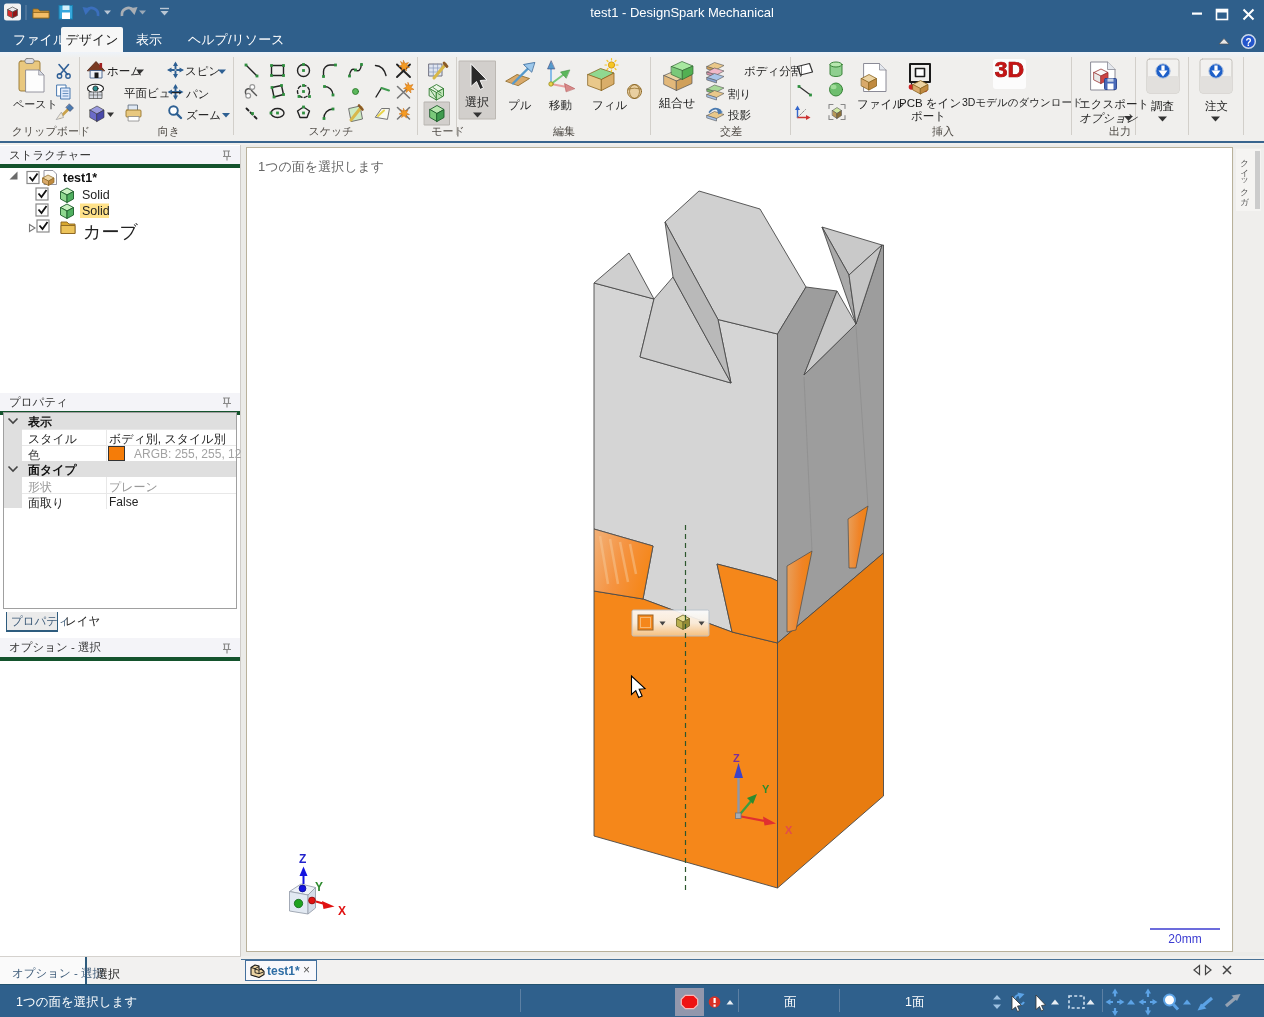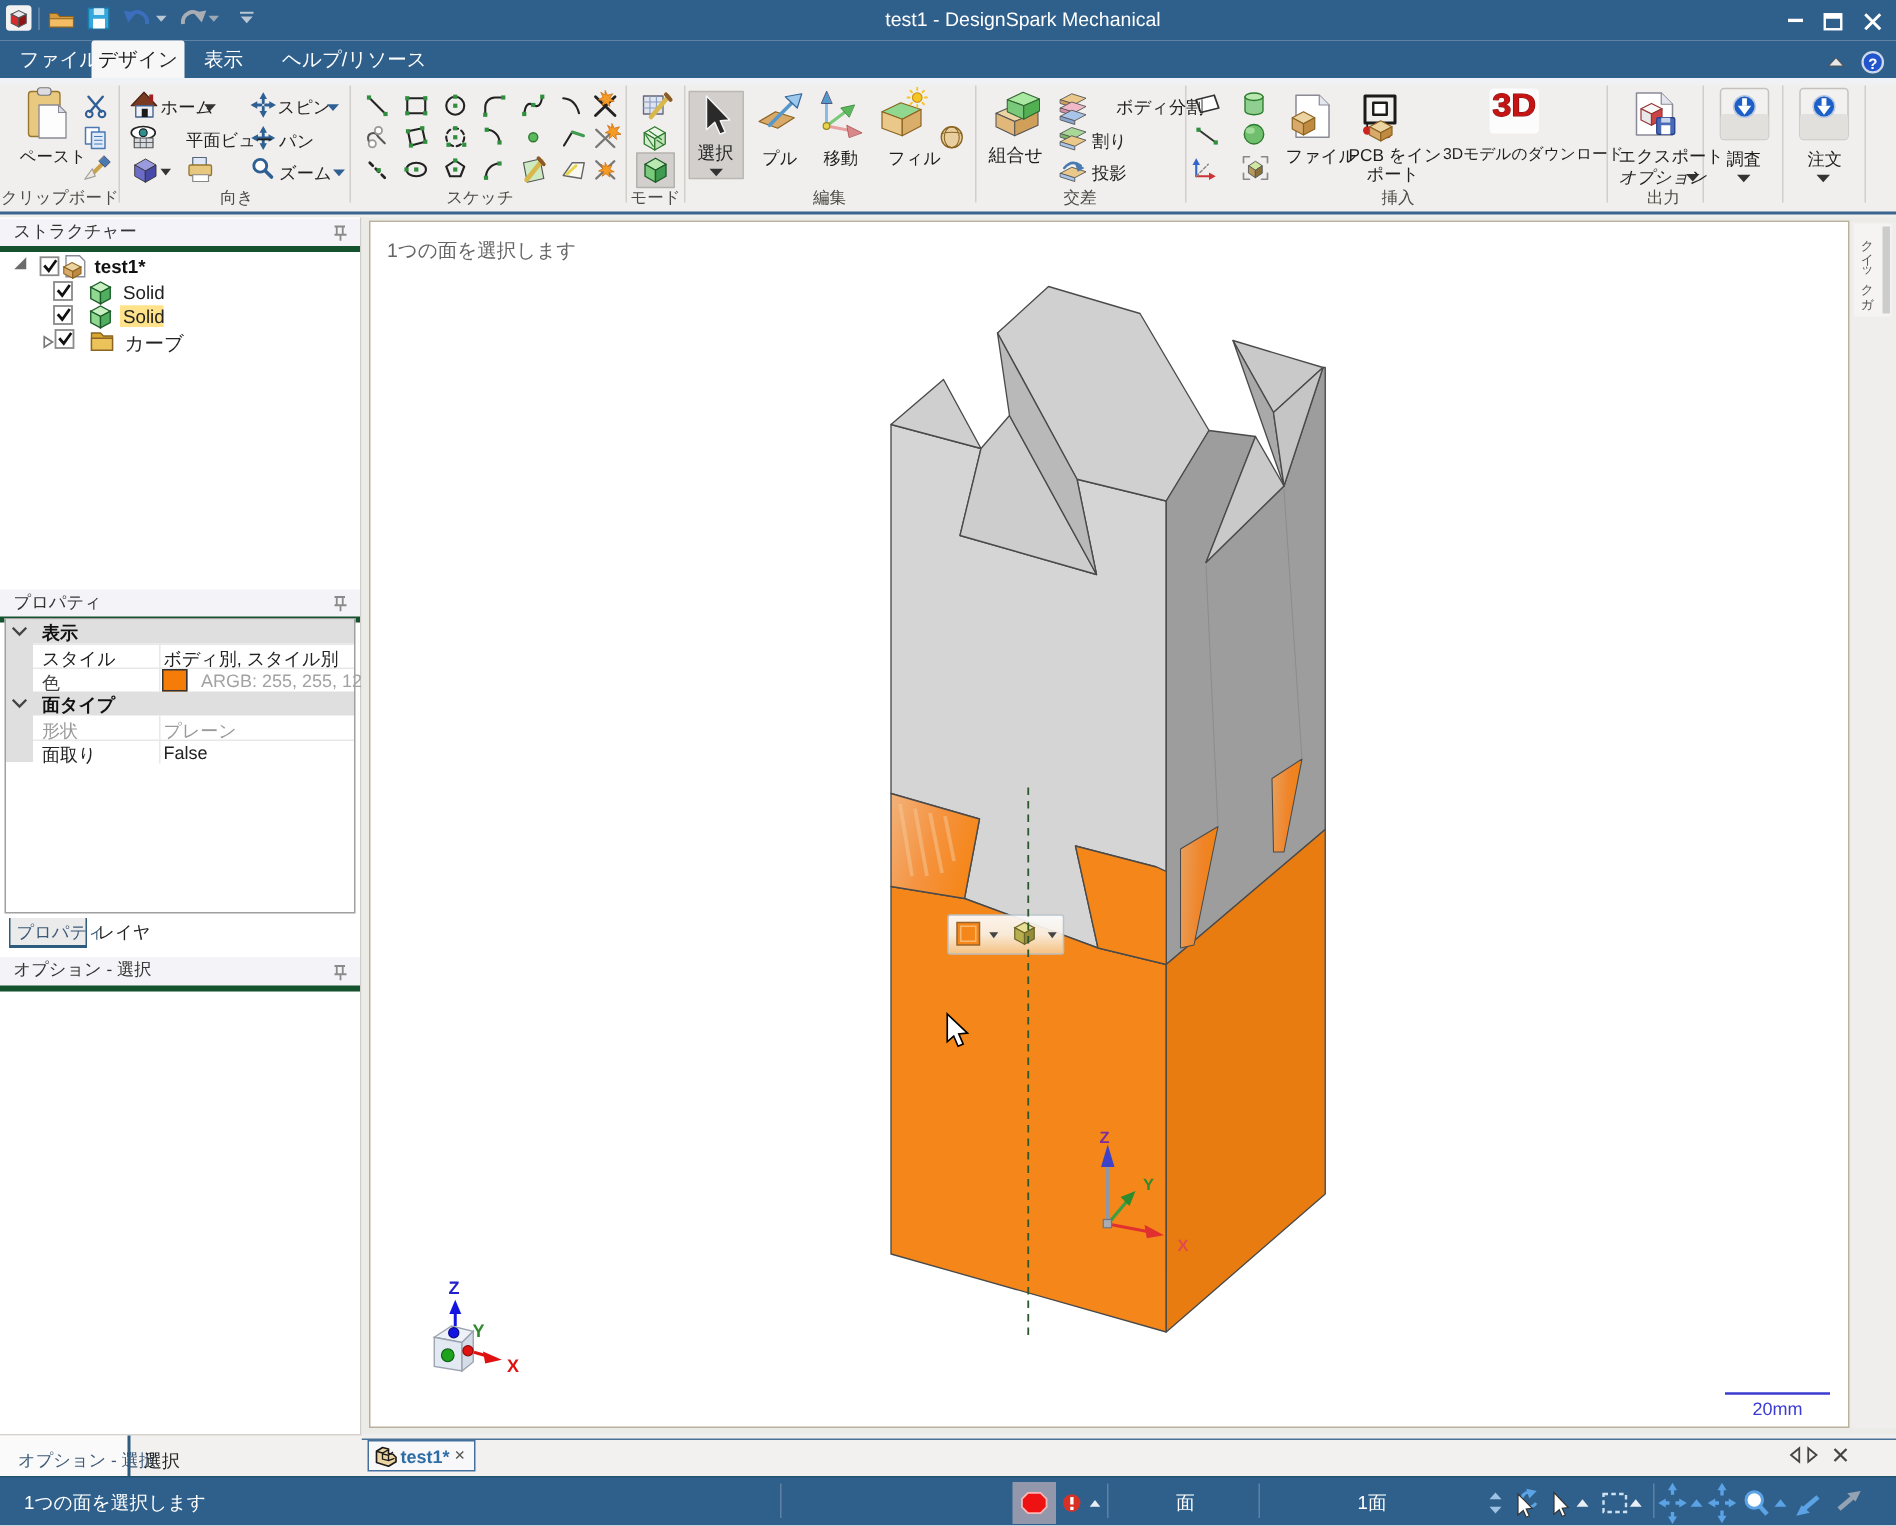--- a/index.html
+++ b/index.html
@@ -9,21 +9,21 @@
   #titlebar{left:0;top:0;width:1264px;height:27px;background:#2f5f8b;}
   #tabrow{left:0;top:27px;width:1264px;height:25px;background:#2f5f8b;}
   .mtab{position:absolute;top:0;height:25px;line-height:25px;color:#fff;font-size:13px;}
   #seltab{position:absolute;left:61px;top:27px;width:62px;height:25px;background:#f7f7f7;
     border-radius:2px 2px 0 0;color:#1e1e1e;font-size:13px;line-height:25px;text-align:center;}
   #title-text{left:50px;top:0;width:1264px;height:27px;line-height:26px;text-align:center;color:#fff;font-size:13px;}
   
   #ribbon{left:0;top:52px;width:1264px;height:91px;background:linear-gradient(#eef3f9,#f0efed 7%);
     border-bottom:2px solid #39658e;box-sizing:border-box;}
   .gsep{position:absolute;top:5px;width:1px;height:78px;background:#d2cfca;}
-  .glabel{position:absolute;top:72px;height:12px;font-size:11px;color:#4e4a45;text-align:center;}
+  .glabel{position:absolute;top:72px;height:12px;font-size:11px;color:#4e4a45;text-align:center;padding-left:11px;}
   .rtext{position:absolute;font-size:11.5px;color:#1e1e1e;white-space:nowrap;}
   
   #lpanel{left:0;top:145px;width:241px;height:811px;background:#fff;border-right:1px solid #cfccc8;box-sizing:border-box;}
   .phead{position:absolute;left:0;width:240px;height:19px;background:#f4f4f8;border-bottom:4px solid #14532d;
     font-size:11.5px;color:#333;line-height:19px;}
   .phead span{padding-left:9px;}
   
   #vpgap{left:241px;top:145px;width:1023px;height:811px;background:#ebebe8;}
   #viewport{left:246px;top:147px;width:987px;height:805px;background:#fff;border:1px solid #b9b19b;box-sizing:border-box;}
   #hint{left:258px;top:158px;font-size:13px;color:#666;}
@@ -404,21 +404,21 @@
     <rect x="80" y="38.5" width="29" height="14.5" fill="#ffe28a"></rect>
     <polygon points="29.5,59.5 35,63 29.5,66.5" fill="#fff" stroke="#777" stroke-width="1.1"></polygon>
     <rect x="37" y="55" width="12" height="12" fill="#fff" stroke="#8a8a8a" stroke-width="1.2"></rect>
     <path d="M39.5,60.5 l3,3.5 l5,-7" fill="none" stroke="#111" stroke-width="1.8"></path>
     <path d="M61,57 h6 l2,2 h6 v9.5 h-14 z" fill="#d8a830" stroke="#8a6420" stroke-width="0.9"></path>
     <path d="M61,60.5 h14 v8 h-14 z" fill="#ecc35a" stroke="#8a6420" stroke-width="0.9"></path>
   </svg>
   <div class="abs" style="left:63px;top:171px;font-size:12.5px;font-weight:bold;color:#111;">test1*</div>
   <div class="abs" style="left:82px;top:188px;font-size:12.5px;color:#222;">Solid</div>
   <div class="abs" style="left:82px;top:204px;font-size:12.5px;color:#222;">Solid</div>
-  <div class="abs" style="left:83px;top:220px;font-size:13px;color:#222;">カーブ</div>
+  <div class="abs" style="left:83px;top:220px;font-size:18px;color:#222;">カーブ</div>
 
   <div class="abs" style="left:3px;top:412px;width:234px;height:197px;background:#fff;border:1px solid #a0a0a0;box-sizing:border-box;"></div>
   <div class="abs" style="left:4px;top:413px;width:18px;height:95px;background:#dfdfdf;"></div>
   <div class="abs" style="left:4px;top:413px;width:232px;height:16px;background:#dfdfdf;"></div>
   <div class="abs" style="left:4px;top:461px;width:232px;height:16px;background:#dfdfdf;"></div>
   <div class="abs" style="left:22px;top:429px;width:214px;height:1px;background:#e8e8e8;"></div>
   <div class="abs" style="left:22px;top:445px;width:214px;height:1px;background:#e8e8e8;"></div>
   <div class="abs" style="left:22px;top:493px;width:214px;height:1px;background:#e8e8e8;"></div>
   <div class="abs" style="left:106px;top:429px;width:1px;height:32px;background:#e8e8e8;"></div>
   <div class="abs" style="left:106px;top:477px;width:1px;height:32px;background:#e8e8e8;"></div>

